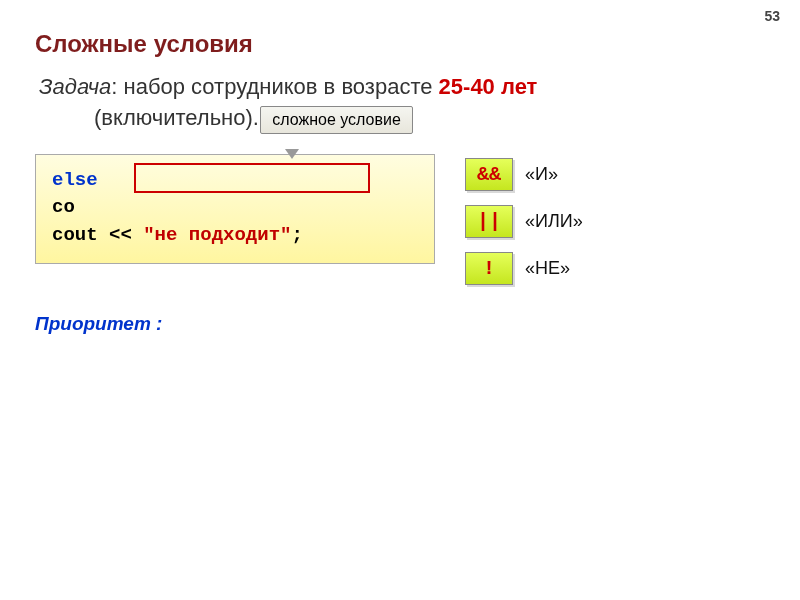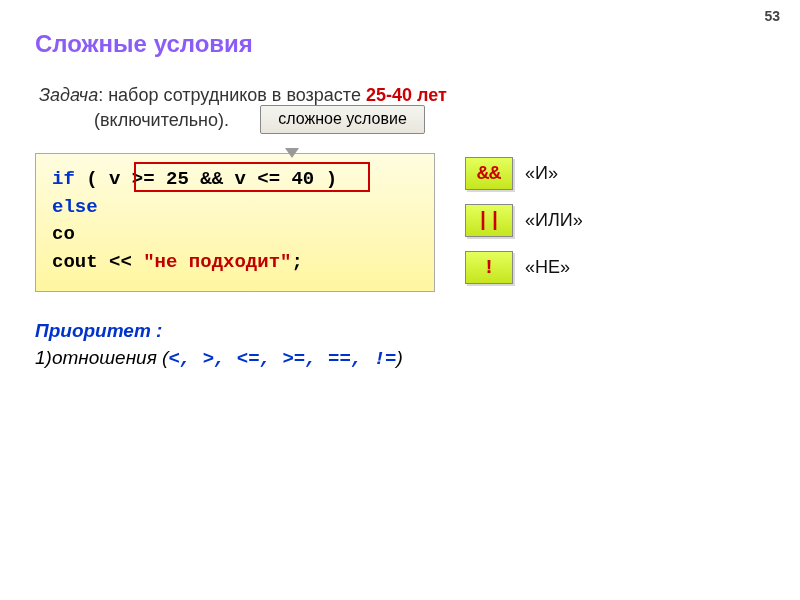--- a/index.html
+++ b/index.html
@@ -1,26 +1,26 @@
 <!DOCTYPE html>
 <html><head>
 <meta charset="utf-8">
 <style>
   * { box-sizing: border-box; margin: 0; padding: 0; }
   body { width: 800px; height: 600px; font-family: Arial, sans-serif; background: #fff; position: relative; }
   .page-num { position: absolute; top: 8px; right: 20px; font-size: 14px; font-weight: bold; color: #444; }
   .content { padding: 30px 30px 10px 35px; }
-  .title { font-size: 24px; font-weight: bold; color: #8b5cf6; margin-bottom: 25px; }
-  .task { font-size: 18px; color: #333; margin-bottom: 20px; line-height: 1.4; padding-left: 4px; }
+  .title { font-size: 24px; font-weight: bold; color: #7f1d1d; margin-bottom: 14px; }
+  .task { font-size: 22px; color: #333; margin-bottom: 20px; line-height: 1.4; padding-left: 4px; }
   .task .italic { font-style: italic; }
   .task .red { color: #c00; font-weight: bold; }
   .indent2 { padding-left: 55px; display: block; }
   .row { display: flex; align-items: flex-start; gap: 30px; position: relative; }
   .code-area { position: relative; flex: 0 0 auto; }
-  .callout { position: absolute; top: -48px; left: 225px; width: 165px; background: linear-gradient(#f5f5f0,#e8e6dc); border: 1px solid #888; border-radius: 2px; padding: 4px 8px; font-size: 16px; text-align: center; line-height: 1.15; z-index: 5; }
+  .callout { position: absolute; top: -48px; left: 225px; width: 153px; background: linear-gradient(#f5f5f0,#e8e6dc); border: 1px solid #888; border-radius: 2px; padding: 4px 8px; font-size: 16px; text-align: center; line-height: 1.15; z-index: 5; }
   .callout-tail { position: absolute; left: 250px; top: -5px; width: 0; height: 0; border-left: 7px solid transparent; border-right: 7px solid transparent; border-top: 10px solid #999; z-index: 4; }
   .codebox { font-family: "Courier New", monospace; font-size: 19px; font-weight: bold; background: linear-gradient(#fffde0,#fff6a0); border: 1px solid #aaa; padding: 12px 16px 14px 16px; line-height: 1.45; width: 400px; position: relative; }
   .codebox .blue { color: #0033cc; }
   .codebox .black { color: #000; }
   .codebox .str { color: #c00000; }
   .cond-frame { position: absolute; top: 8px; left: 98px; width: 236px; height: 30px; border: 2px solid #c00; background: rgba(255,255,255,0); pointer-events: none; }
   .ops { display: flex; flex-direction: column; gap: 14px; margin-top: 4px; }
   .oprow { display: flex; align-items: center; gap: 12px; }
   .opbadge { font-family: "Courier New", monospace; font-size: 20px; font-weight: bold; background: linear-gradient(#e5ff5a,#c5e61f); border: 1px solid #888; padding: 4px 10px; min-width: 48px; text-align: center; box-shadow: 2px 2px 0 rgba(0,0,0,0.15); }
   .opbadge.red { color: #c00; }
@@ -45,21 +45,20 @@
     <span class="italic">Задача</span><span>: набор сотрудников в возрасте </span><span class="red">25-40 лет</span>
     <span class="indent2">(включительно).</span>
   </div>
 
   <div class="row">
     <div class="code-area">
       <div class="callout">сложное условие</div>
       <div class="callout-tail"></div>
       <div class="codebox">
         <div class="cond-frame"></div>
-        <div><span class="blue">if</span><span class="black"> </span><span class="black">(</span><span class="black"> v &gt;= 25 &amp;&amp; v &lt;= 40 </span><span class="black">)</span></div>
         <div><span class="blue">else</span></div>
         <div><span class="black">  </span><span class="black">co</span></div>
         <div><span class="black">  cout &lt;&lt; </span><span class="str">"не подходит"</span><span class="black">;</span></div>
       </div>
     </div>
 
     <div class="ops">
       <div class="oprow">
         <div class="opbadge red">&amp;&amp;</div>
         <div class="oplabel">«И»</div>
@@ -70,17 +69,14 @@
       </div>
       <div class="oprow">
         <div class="opbadge red">!</div>
         <div class="oplabel">«НЕ»</div>
       </div>
     </div>
   </div>
 
   <div class="priority">
     <div class="hdr">Приоритет :</div>
-    <div class="row2">
-      <span>1)</span><span>отношения (</span><span class="mono blue">&lt;, &gt;, &lt;=, &gt;=, ==, !=</span><span>)</span>
-    </div>
   </div>
 </div>
 
 </body></html>

